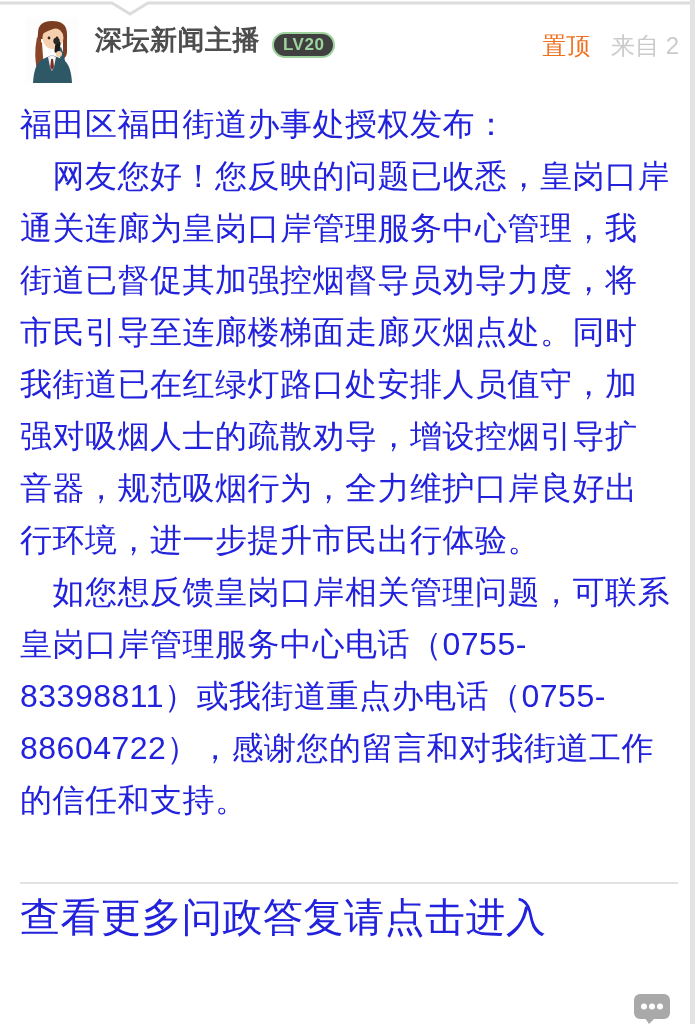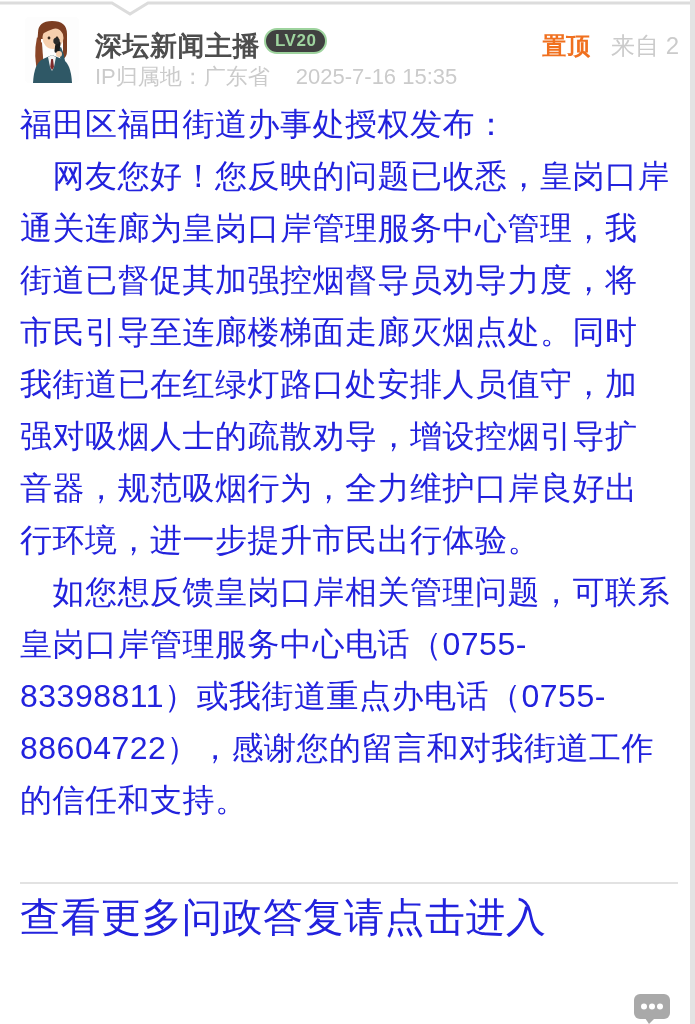--- a/index.html
+++ b/index.html
@@ -16,42 +16,42 @@
     background: #e3e3e3;
   }
   .top-line-svg { position: absolute; top: 0; left: 0; display: block; }
 
   
   .header { position: absolute; top: 14px; left: 0; width: 695px; height: 86px; }
   .avatar {
     position: absolute; left: 25px; top: 3px; width: 54px; height: 66px;
     border-radius: 4px; overflow: hidden; background: #fefefe;
   }
-  .name-row { position: absolute; left: 95px; top: 14px; height: 30px; display: flex; align-items: flex-start; gap: 4px; }
+  .name-row { position: absolute; left: 95px; top: 14px; height: 30px; display: flex; align-items: flex-end; gap: 12px; }
   .username {
     font-size: 27px; font-weight: bold; color: #4d4d4d; letter-spacing: 0.5px;
     white-space: nowrap;
   }
   .lv-badge {
     display: inline-flex; align-items: center; justify-content: center;
     border: 2px solid var(--level, #9ed39e); color: var(--level, #9ed39e);
     background: #404040;
     border-radius: 13px; height: 26px; padding: 0 9px;
     font-size: 17px; font-weight: bold; letter-spacing: 0.5px;
   }
   .meta-row {
     position: absolute; left: 95px; top: 48px;
     font-size: 22px; color: var(--meta, #cbcbcb); white-space: nowrap;
   }
   .meta-time { margin-left: 26px; }
   .header-right {
     position: absolute; right: 16px; top: 16px;
     font-size: 24px; white-space: nowrap;
   }
-  .pinned { color: var(--pinned, #f0701f); font-weight: bold; margin-left: 12px; }
+  .pinned { color: var(--pinned, #f0701f); font-weight: normal; margin-left: 12px; }
   .from { color: var(--meta, #cbcbcb); margin-left: 14px; }
 
   
   .post-body {
     position: absolute; left: 0; top: 98px; width: 695px;
     padding: 0 20px;
     font-size: 32px; line-height: 52px;
     color: var(--body-text, #2222dd);
     white-space: pre-line;
     letter-spacing: 0.5px;
@@ -107,23 +107,20 @@
 
       <circle cx="34" cy="37" r="3" fill="#f6cfae"></circle>
     </svg>
   </div>
 
   <div class="name-row">
     <span class="username">深坛新闻主播</span>
     <span class="lv-badge">LV20</span>
   </div>
 
-  <div class="meta-row">
-    <span>IP归属地：广东省</span><span class="meta-time">2025-7-16 15:35</span>
-  </div>
 
   <div class="header-right">
     <span class="pinned">置顶</span>
     <span class="from">来自 2</span>
   </div>
 </div>
 
 <div class="post-body">福田区福田街道办事处授权发布：
 　网友您好！您反映的问题已收悉，皇岗口岸
 通关连廊为皇岗口岸管理服务中心管理，我

